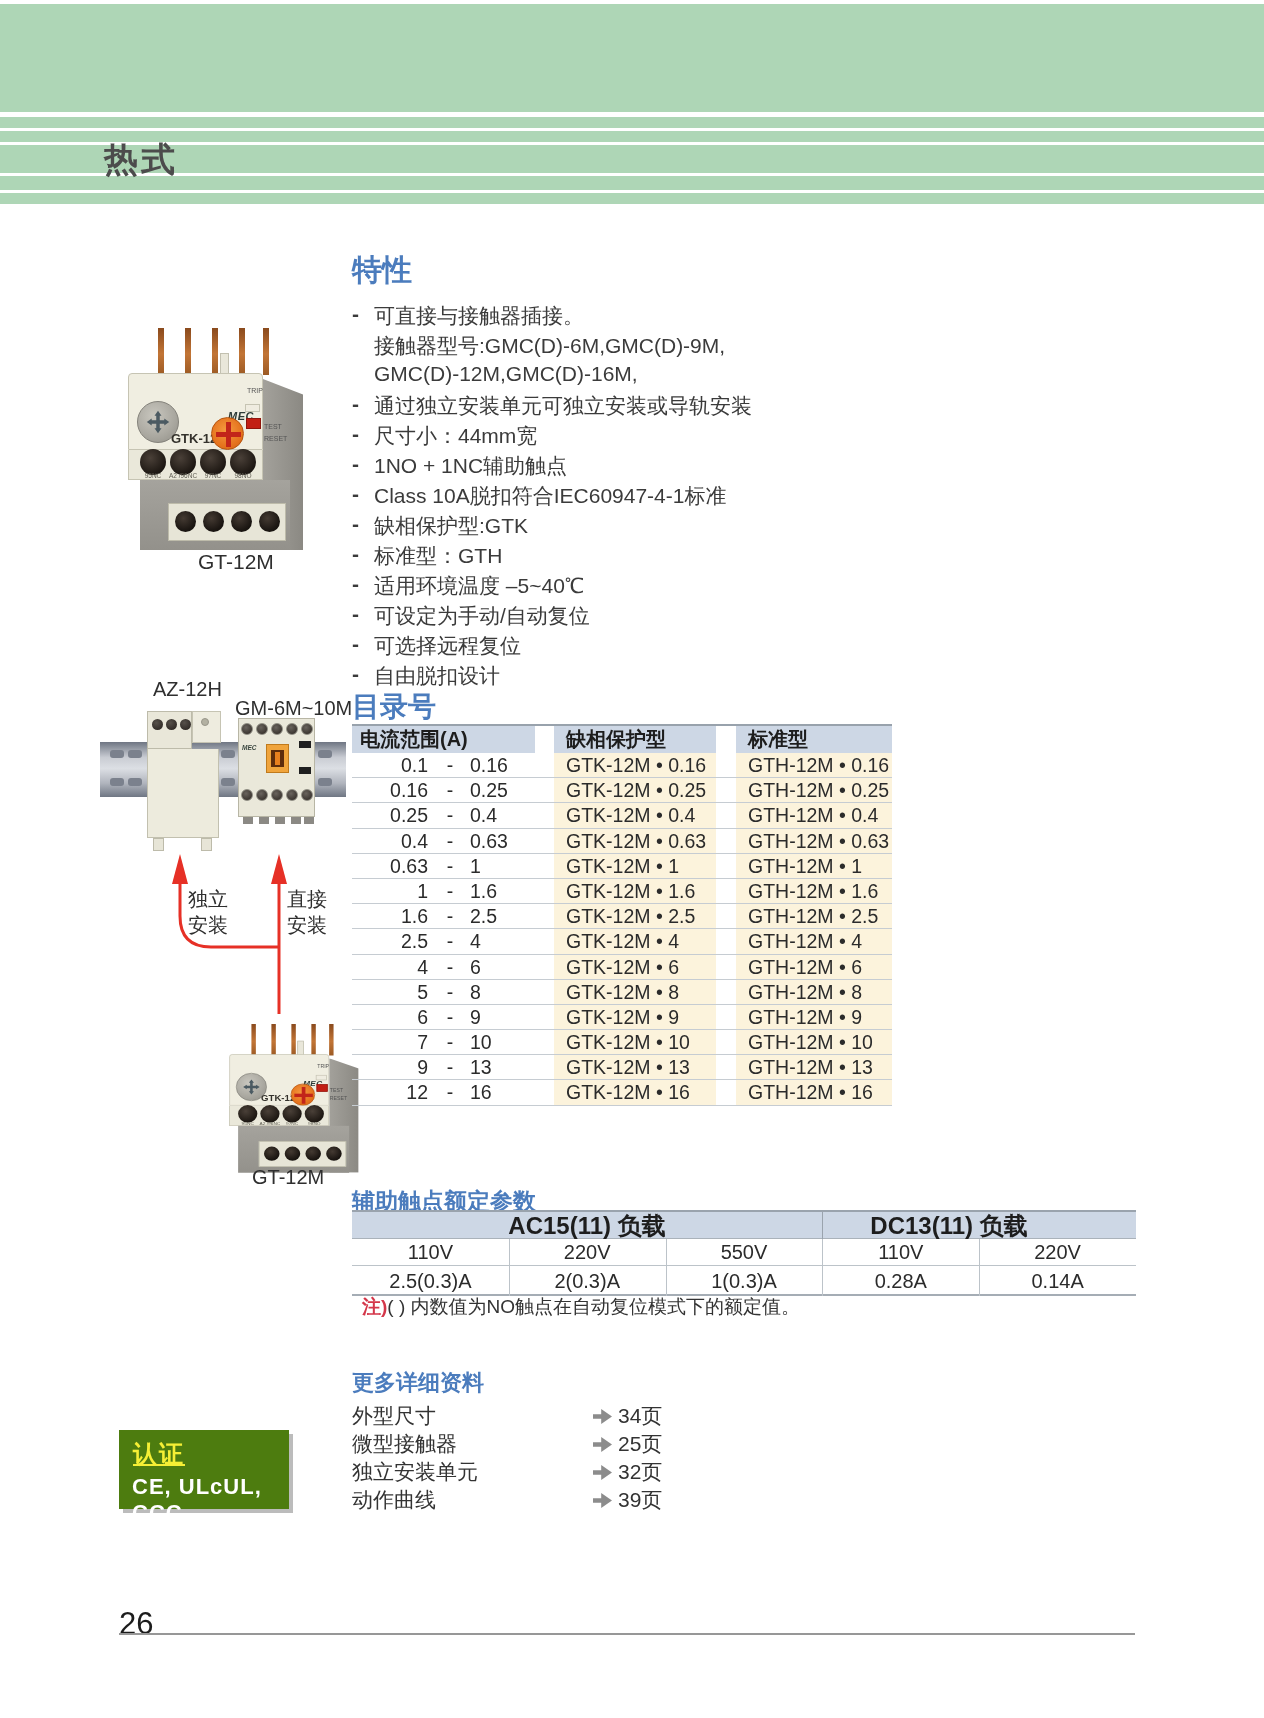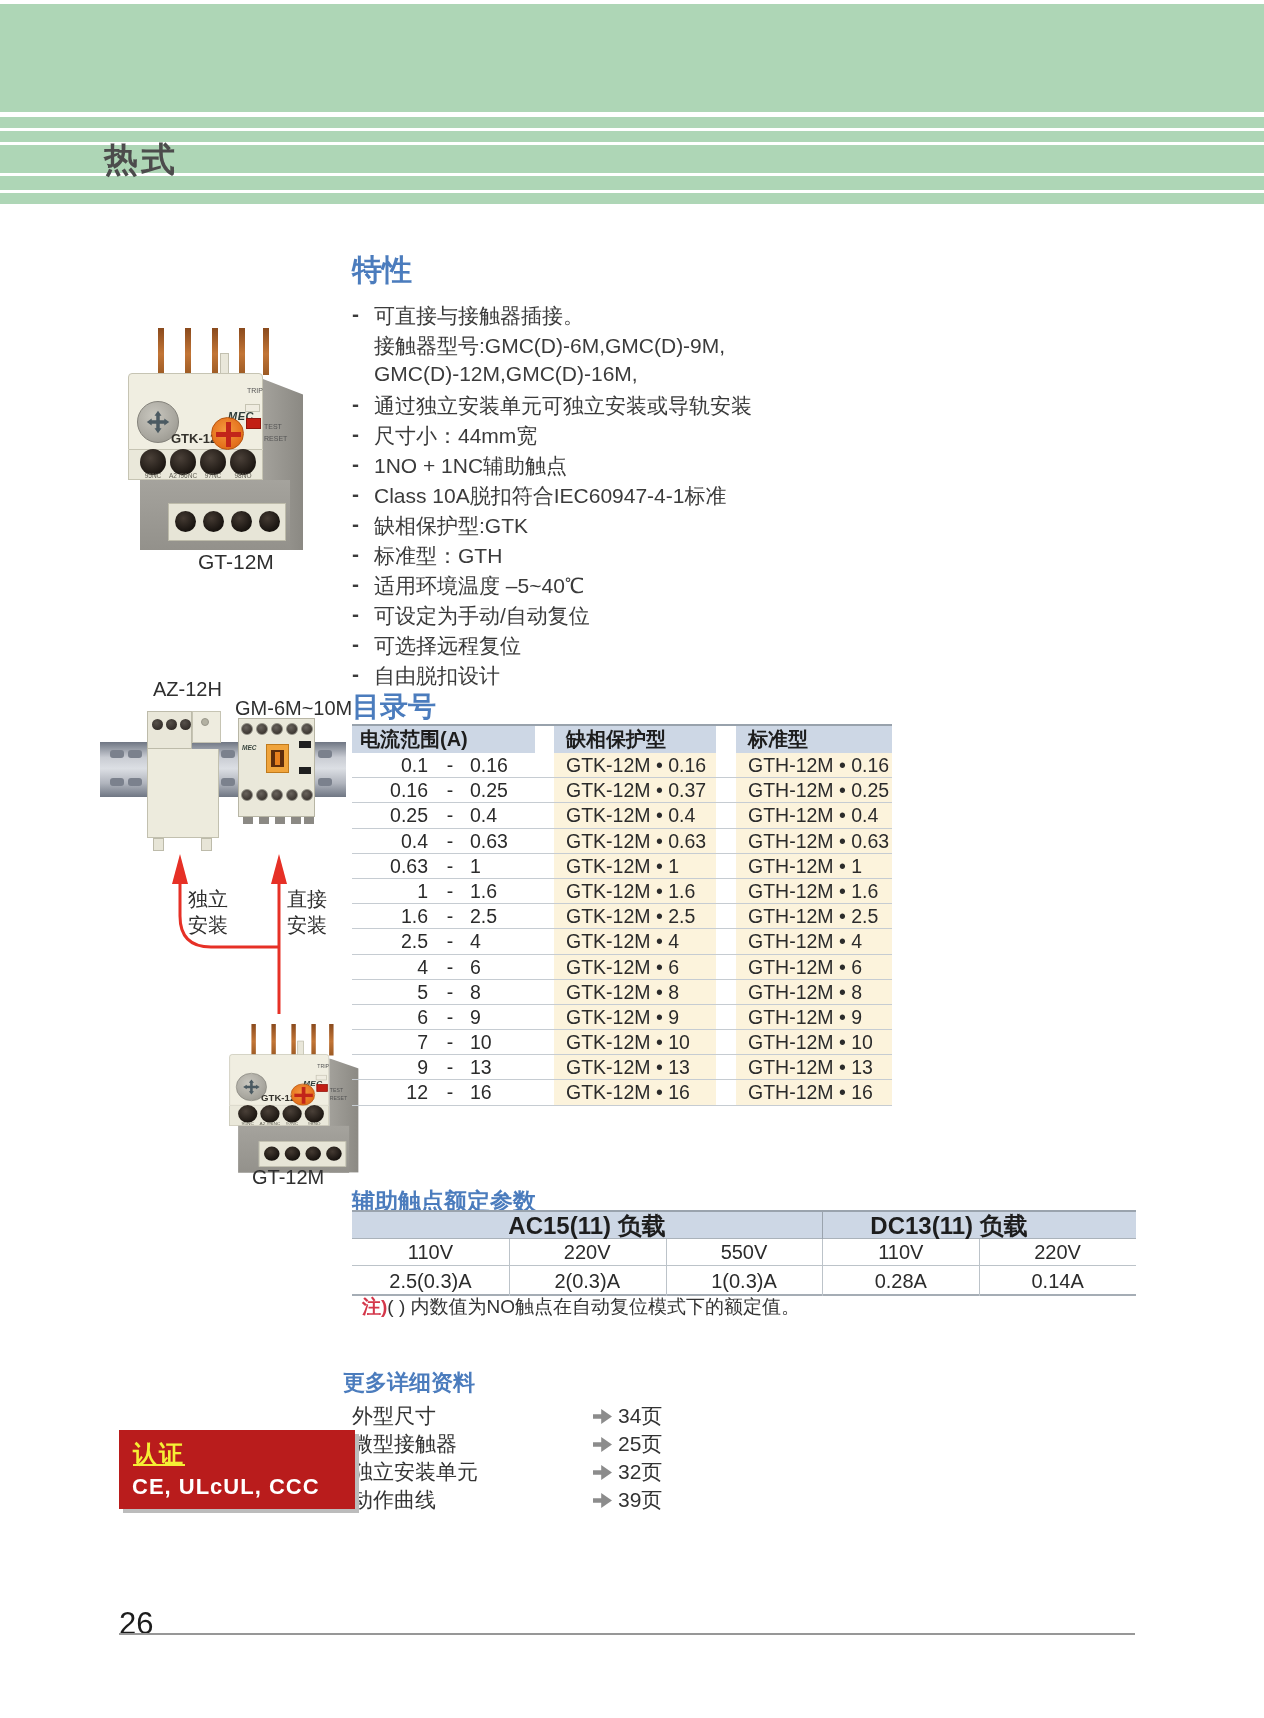--- a/index.html
+++ b/index.html
@@ -50,21 +50,21 @@
   .aux-note{position:absolute;left:362px;top:1294px;font-size:19px;color:#333;white-space:nowrap;text-align:right;}
   .aux-note b{color:#d4374a;font-weight:bold;}
 
   
   .more-row{display:flex;align-items:center;height:28px;font-size:21px;color:#333;}
   .more-label{width:240px;}
   .arrow-icon{width:26px;display:inline-flex;align-items:center;}
   .more-page{white-space:nowrap;}
 
   
-  .cert{position:absolute;left:119px;top:1430px;width:236px;height:79px;background:#b91c1c;box-shadow:4px 4px 0 #bcbcbc;z-index:2;}
+  .cert{position:absolute;left:119px;top:1430px;width:170px;height:79px;background:#4d7c0f;box-shadow:4px 4px 0 #bcbcbc;z-index:2;}
   .cert-h{position:absolute;left:14px;top:8px;font-size:24px;font-weight:bold;color:#f5ef35;text-decoration:underline;letter-spacing:2px;}
   .cert-t{position:absolute;left:13px;top:44px;font-size:22px;font-weight:bold;color:#ffffff;letter-spacing:1px;}
 
   
   .pageno{position:absolute;left:119px;top:1606px;font-size:31px;color:#1c1c1c;}
   .footline{position:absolute;left:119px;top:1633px;width:1016px;height:2px;background:#979797;}
 
   
   .relay{position:absolute;width:180px;height:225px;}
   .relay .pin{position:absolute;top:3px;width:6px;height:47px;background:linear-gradient(180deg,#8a4a1d,#c27536 55%,#9c5a24);}
@@ -344,21 +344,21 @@
     <span class="cr-dash">-</span>
     <span class="cr-max">0.16</span>
     <span class="cr-gtk">GTK-12M • 0.16</span>
     <span class="cr-gth">GTH-12M • 0.16</span>
   </div>
 
   <div class="cat-row">
     <span class="cr-min">0.16</span>
     <span class="cr-dash">-</span>
     <span class="cr-max">0.25</span>
-    <span class="cr-gtk">GTK-12M • 0.37</span>
+    <span class="cr-gtk">GTK-12M • 0.25</span>
     <span class="cr-gth">GTH-12M • 0.25</span>
   </div>
 
   <div class="cat-row">
     <span class="cr-min">0.25</span>
     <span class="cr-dash">-</span>
     <span class="cr-max">0.4</span>
     <span class="cr-gtk">GTK-12M • 0.4</span>
     <span class="cr-gth">GTH-12M • 0.4</span>
   </div>
@@ -478,21 +478,21 @@
       <div class="aux-vline" style="left:157px"></div>
       <div class="aux-vline" style="left:314px"></div>
       <div class="aux-vline" style="left:470px"></div>
       <div class="aux-vline" style="left:627px"></div>
     </div>
   </div>
   <div class="aux-note">
     <b>注)</b><span>( ) 内数值为NO触点在自动复位模式下的额定值。</span>
   </div>
 
-  <div class="sec-h" style="left:343px;top:1368px;font-size:22px">更多详细资料</div>
+  <div class="sec-h" style="left:352px;top:1368px;font-size:22px">更多详细资料</div>
   <div id="more-list" class="abs" style="left:352px;top:1402px">
   <div class="more-row">
     <span class="more-label">外型尺寸</span>
     <span class="arrow-icon">
       <svg width="22" height="17" viewBox="0 0 22 17">
             <path d="M1 6.2 h8.2 V1 L20 8.5 L9.2 16 v-5.2 H1 Z" fill="#8c8c8c"></path>
           </svg>
     </span>
     <span class="more-page">34页</span>
   </div>

